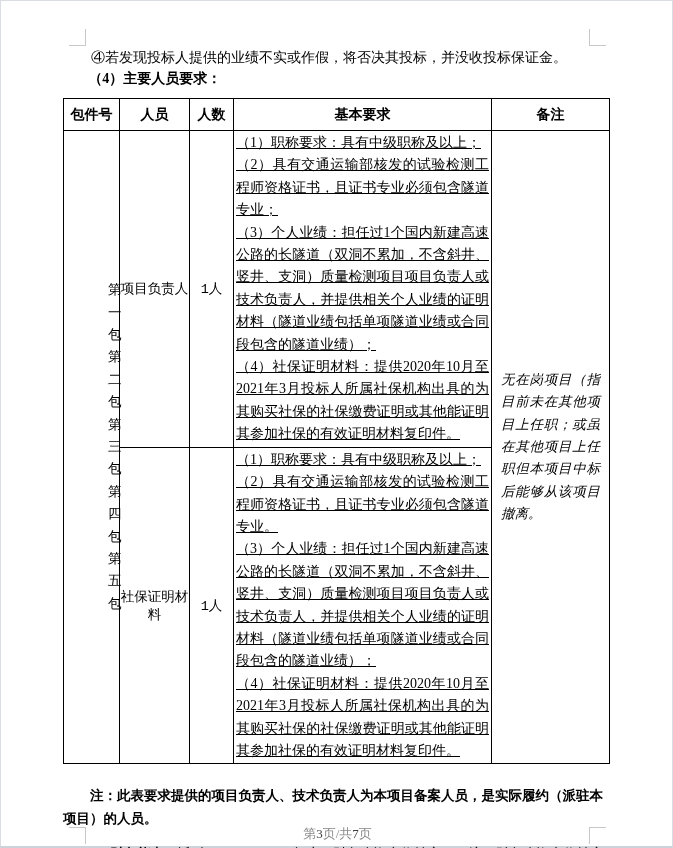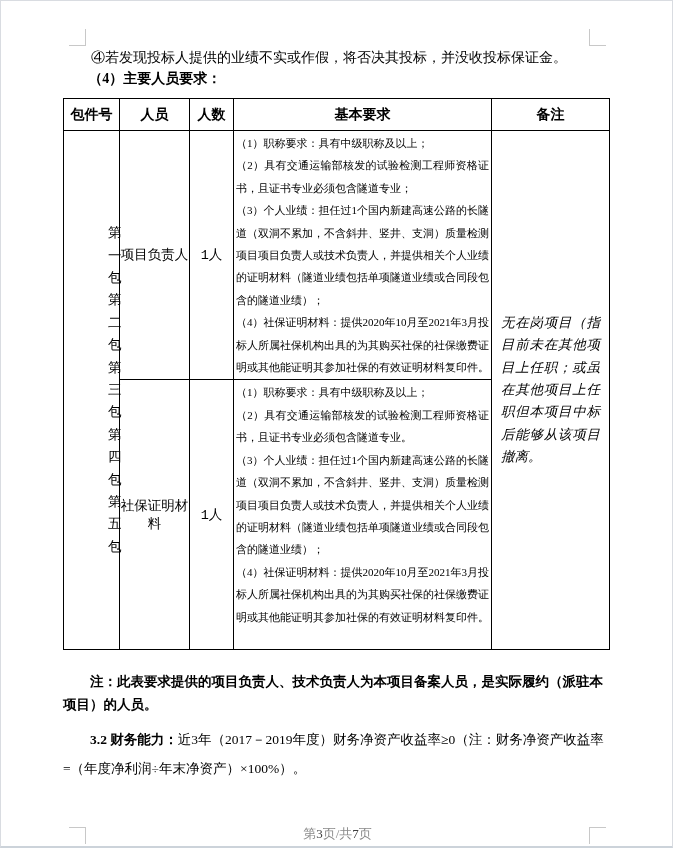--- a/index.html
+++ b/index.html
@@ -32,21 +32,21 @@
   table.req-table { border-collapse: collapse; width: 546px; table-layout: fixed; }
   table.req-table td, table.req-table th { border: 1px solid #000; }
   th.h { font-size: 14px; font-weight: bold; text-align: center; height: 32px; }
   .col-pkg { width: 56px; } .col-person { width: 70px; } .col-count { width: 44px; }
   .col-req { width: 258px; } .col-note { width: 118px; }
 
   td.pkg-cell { vertical-align: middle; text-align: center; font-size: 13.5px; }
   .pkg-line { display: block; line-height: 22.4px; margin-left: 44px; }
   td.person-cell, td.count-cell { vertical-align: middle; text-align: center; font-size: 13.5px; font-family: Liberation Mono, monospace; }
   td.req-cell { vertical-align: top; padding: 1px 2px; }
-  td.req-cell .req { font-size: 11px; line-height: 22.4px; text-align: justify; }
+  td.req-cell .req { font-size: 14px; line-height: 22.4px; text-align: justify; text-decoration: underline; }
   td.note-cell { vertical-align: middle; padding: 0 9px; font-style: italic; }
   td.note-cell .remark { font-size: 13.5px; line-height: 22.4px; text-align: justify; }
   tr.r1 { height: 248px; } tr.r2 { height: 270px; }
 
   .table-note { font-size: 13.5px; font-weight: bold; line-height: 23px; text-indent: 2em; margin-top: 20px; }
   .s32 { font-size: 13.5px; line-height: 29px; text-indent: 2em; margin-top: 9px; }
   .s32 .lbl { font-weight: bold; }
 
   .footer {
     position: absolute; left: 0; top: 823px; width: 673px;

